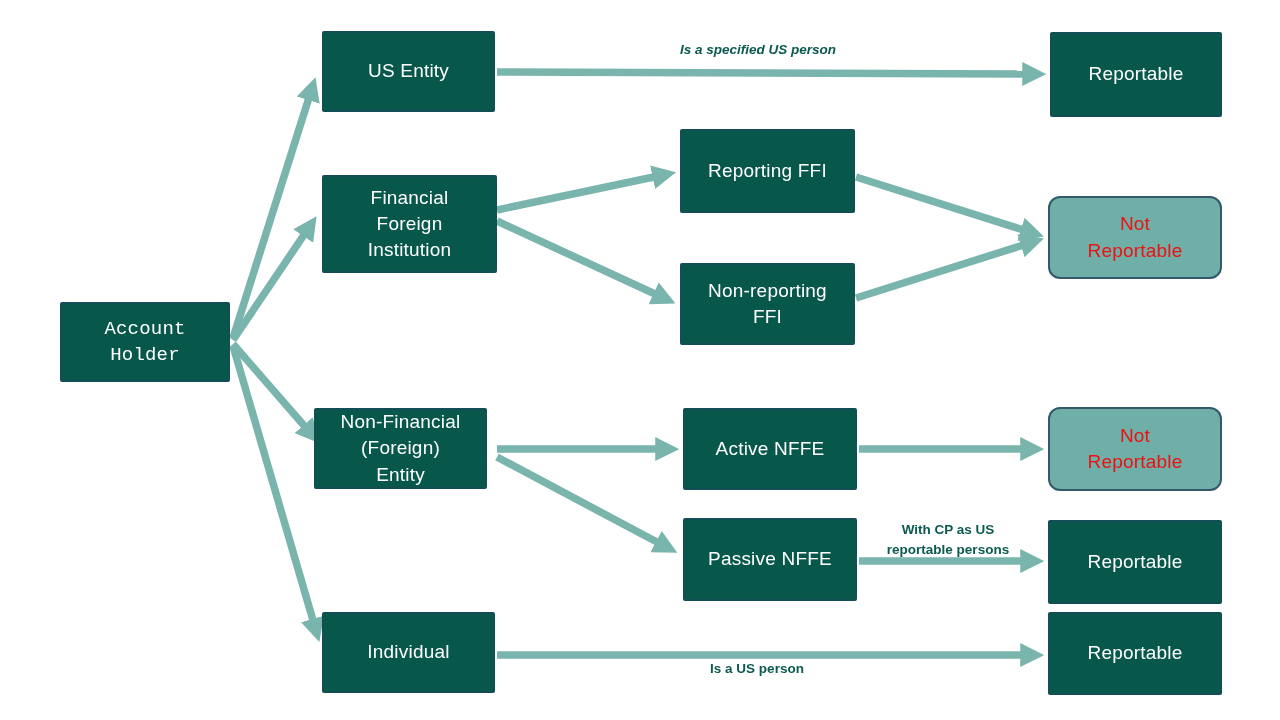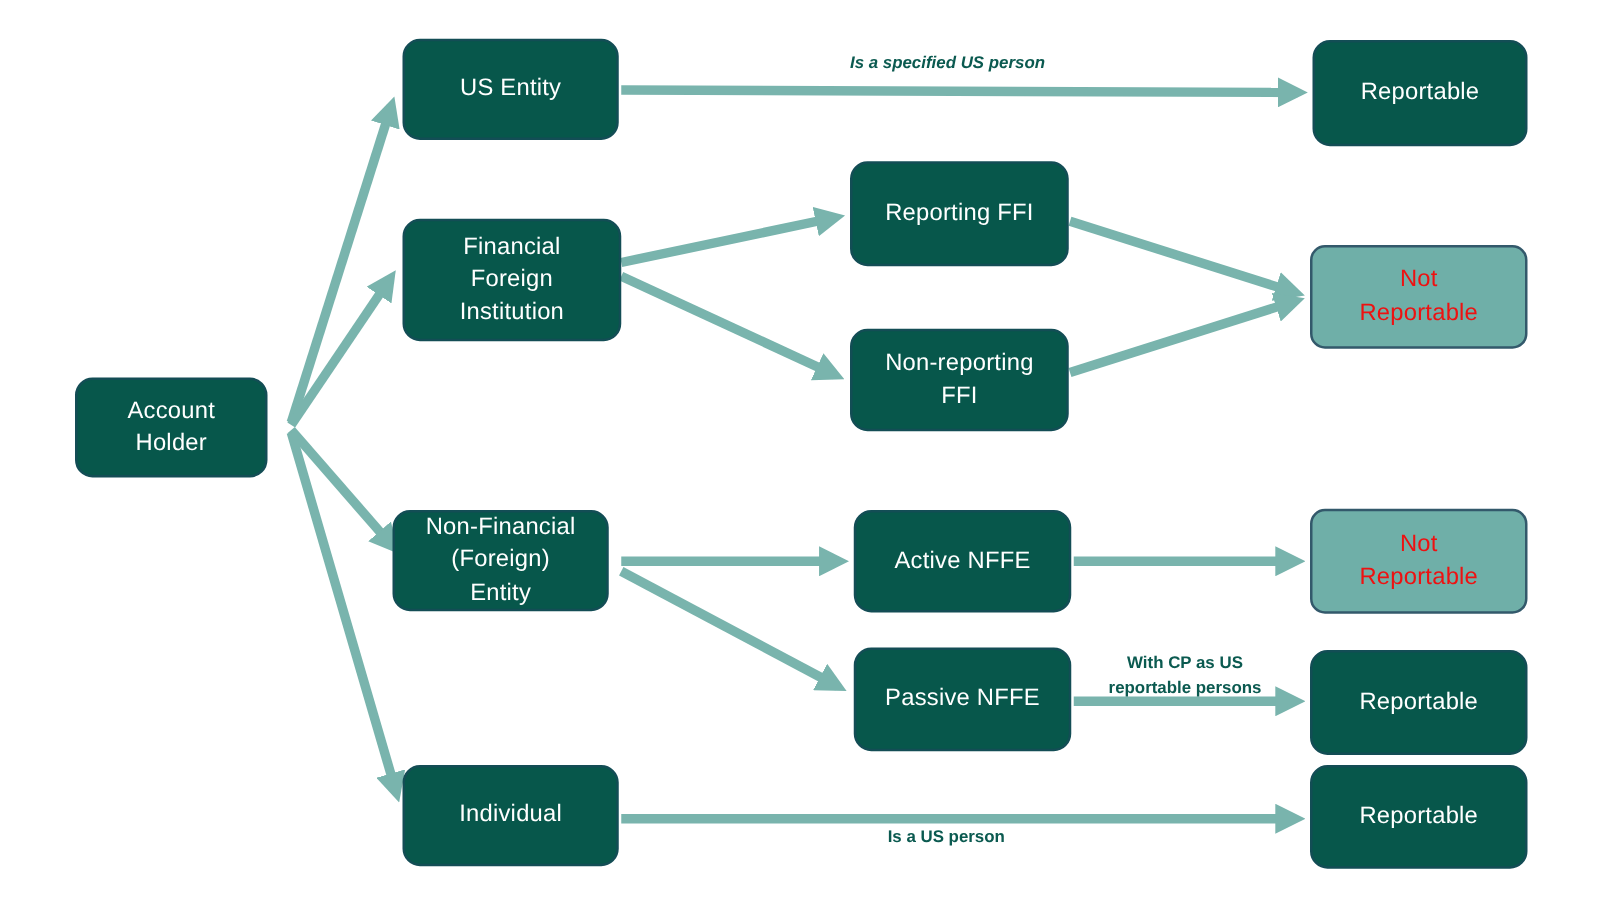--- a/index.html
+++ b/index.html
@@ -4,21 +4,21 @@
 <style>
   html,body{margin:0;padding:0;background:#fff;}
   #stage{
     position:relative;width:1280px;height:720px;overflow:hidden;
     background:var(--bg,#fff);
     font-family:"Liberation Sans","DejaVu Sans",sans-serif;
   }
   #edges-svg{position:absolute;left:0;top:0;width:1280px;height:720px;}
   .node{
     position:absolute;display:flex;align-items:center;justify-content:center;
-    text-align:center;box-sizing:border-box;border-radius:14px;
+    text-align:center;box-sizing:border-box;border-radius:2px;
     font-size:19px;line-height:1.38;letter-spacing:0.2px;
   }
   .node.dark{
     background:var(--node-fill-dark);color:var(--node-text-dark);
     border:2px solid var(--node-border-dark);
   }
   .node.light{
     background:var(--node-fill-light);color:var(--node-text-alert);
     border:2px solid var(--node-border-light);border-radius:12px;
   }
@@ -47,21 +47,21 @@
       <line x1="497" y1="210" x2="668" y2="174" stroke="#79b4ad" stroke-width="7.5" marker-end="url(#arrow-head)"></line>
       <line x1="497" y1="221" x2="668" y2="300" stroke="#79b4ad" stroke-width="7.5" marker-end="url(#arrow-head)"></line>
       <line x1="856" y1="177" x2="1036" y2="234" stroke="#79b4ad" stroke-width="7.5" marker-end="url(#arrow-head)"></line>
       <line x1="856" y1="298" x2="1036" y2="241" stroke="#79b4ad" stroke-width="7.5" marker-end="url(#arrow-head)"></line>
       <line x1="497" y1="449" x2="671" y2="449" stroke="#79b4ad" stroke-width="7.5" marker-end="url(#arrow-head)"></line>
       <line x1="497" y1="457" x2="670" y2="549" stroke="#79b4ad" stroke-width="7.5" marker-end="url(#arrow-head)"></line>
       <line x1="859" y1="449" x2="1036" y2="449" stroke="#79b4ad" stroke-width="7.5" marker-end="url(#arrow-head)"></line>
       <line x1="859" y1="561" x2="1036" y2="561" stroke="#79b4ad" stroke-width="7.5" marker-end="url(#arrow-head)"></line>
       <line x1="497" y1="655" x2="1036" y2="655" stroke="#79b4ad" stroke-width="7.5" marker-end="url(#arrow-head)"></line>
     </svg>
-<div class="node dark" style="left: 60px; top: 302px; width: 154px; height: 80px;">
+<div class="node dark" style="left: 60px; top: 302px; width: 170px; height: 80px; font-family: Liberation Mono, monospace;">
       <span>Account
 Holder</span>
     </div>
     <div class="node dark" style="left: 322px; top: 31px; width: 173px; height: 81px;">
       <span>US Entity</span>
     </div>
     <div class="node dark" style="left: 322px; top: 175px; width: 175px; height: 98px;">
       <span>Financial
 Foreign
 Institution</span>

